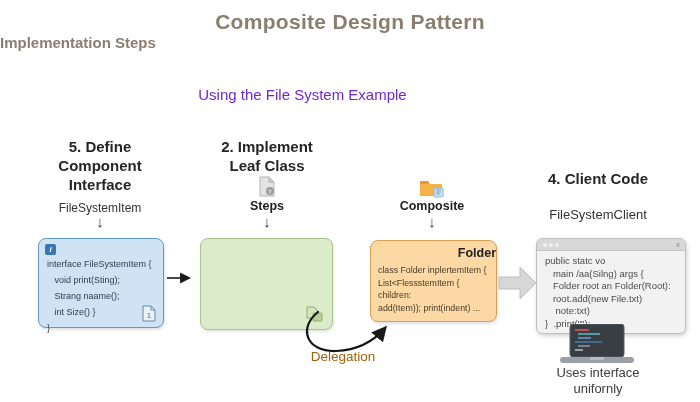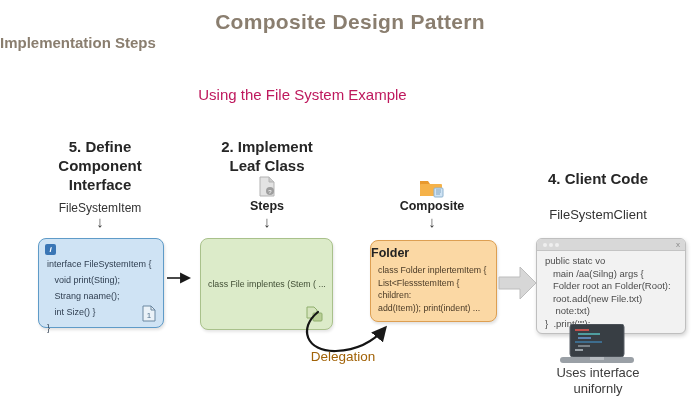--- a/index.html
+++ b/index.html
@@ -4,21 +4,21 @@
 <style>
   * { margin:0; padding:0; box-sizing:border-box; }
   body { background:#fff; font-family:"Liberation Sans", sans-serif; }
   .stage { position:relative; width:700px; height:402px; background:#ffffff; overflow:hidden; }
 
   .title { position:absolute; top:10px; left:0; width:700px; text-align:center;
            font-size:21px; font-weight:bold; color:#8a7e6f; letter-spacing:.3px; }
   .subtitle { position:absolute; top:34px; left:0; width:700px; 
               font-size:15px; font-weight:bold; color:#8a7e6f; }
   .caption { position:absolute; top:86px; left:0; width:605px; text-align:center;
-             font-size:15px; color:#be185d; }
+             font-size:15px; color:#6d28d9; }
 
   .heading { position:absolute; top:137px; text-align:center; font-size:15px;
              font-weight:bold; color:#262626; line-height:1.28; white-space:pre-line; }
   .h1 { left:30px;  width:140px; }
   .h2 { left:197px; width:140px; }
   .h3 { left:357px; width:150px; }
   .h4 { left:523px; width:150px;margin-top:32px; }
 
   .sublabel { position:absolute; text-align:center; color:#333; }
   .lbl1 { top:201px; left:30px;  width:140px; font-size:12px; }
@@ -36,21 +36,21 @@
                background:#cfe3f4; border:1.5px solid #5f9bc8; box-shadow:1px 2px 3px rgba(0,0,0,.12); }
   .box-green { left:200px; top:238px; width:133px; height:92px;
                background:#dcebc9; border:1.5px solid #a9c18b; box-shadow:1px 2px 3px rgba(0,0,0,.10); }
   .box-orange{ left:370px; top:240px; width:127px; height:82px;
                background:#fbd8a4; border:1.5px solid #dd9f52; box-shadow:1px 2px 3px rgba(0,0,0,.12); }
 
   .code { position:absolute; white-space:pre; font-family:"Liberation Sans", sans-serif; }
   .code-blue   { left:8px; top:17px; font-size:9px;   line-height:16px; color:#2f3e50; }
   .code-green  { left:7px; top:40px; font-size:8.8px; color:#3f4c33; }
   .code-orange { left:7px; top:23px; font-size:8.8px; line-height:12.5px; color:#4a3a26; }
-  .box-title   { position:absolute; top:5px; left:0; width:100%; text-align:left;
+  .box-title   { position:absolute; top:5px; left:0; width:100%; text-align:right;
                  font-size:12.5px; font-weight:bold; color:#222; }
 
   .info-badge { position:absolute; left:6px; top:5px; width:11px; height:11px; border-radius:2px;
                 background:#3a76b5; color:#fff; font-size:8px; font-weight:bold;
                 text-align:center; line-height:11px; font-style:italic; }
   .pg-ic { position:absolute; }
 
   .window { position:absolute; left:536px; top:238px; width:150px; height:96px;
             background:#f2f2f2; border:1px solid #bfbfbf; border-radius:6px;
             box-shadow:1px 2px 4px rgba(0,0,0,.18); overflow:hidden; }
@@ -114,21 +114,20 @@
    int Size() }
 }</pre>
     <svg style="position:absolute; right:7px; bottom:5px;" width="14" height="17">
       <path d="M1,1 h8 l4,4 v11 h-12 z" fill="#eaf2f8" stroke="#6b87a0" stroke-width="1"></path>
       <path d="M9,1 v4 h4" fill="none" stroke="#6b87a0" stroke-width="1"></path>
       <text x="7" y="13" font-size="8" fill="#51708c" text-anchor="middle">1</text>
     </svg>
   </div>
 
   <div class="box box-green">
-    <pre class="code code-green">class File implentes (Stem ( ...</pre>
     <svg style="position:absolute; right:9px; bottom:7px;" width="17" height="16">
       <path d="M1,1 h7 l3,3 v8 h-10 z" fill="#d5e4bd" stroke="#8fae6c" stroke-width="1"></path>
       <rect x="7" y="7" width="9" height="8" rx="1" fill="#b9cf97" stroke="#8fae6c" stroke-width="1"></rect>
     </svg>
   </div>
 
   <div class="box box-orange">
     <div class="box-title">Folder</div>
     <pre class="code code-orange">class Folder inplertemItem {
 List&lt;FlessstemItem {

